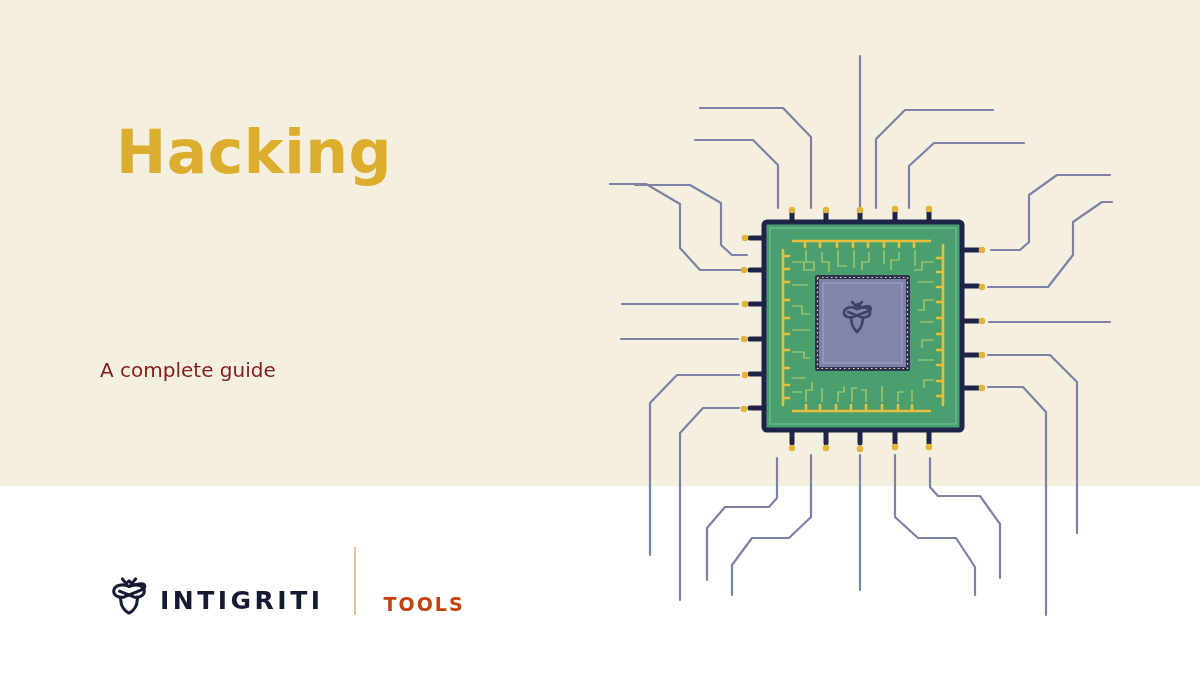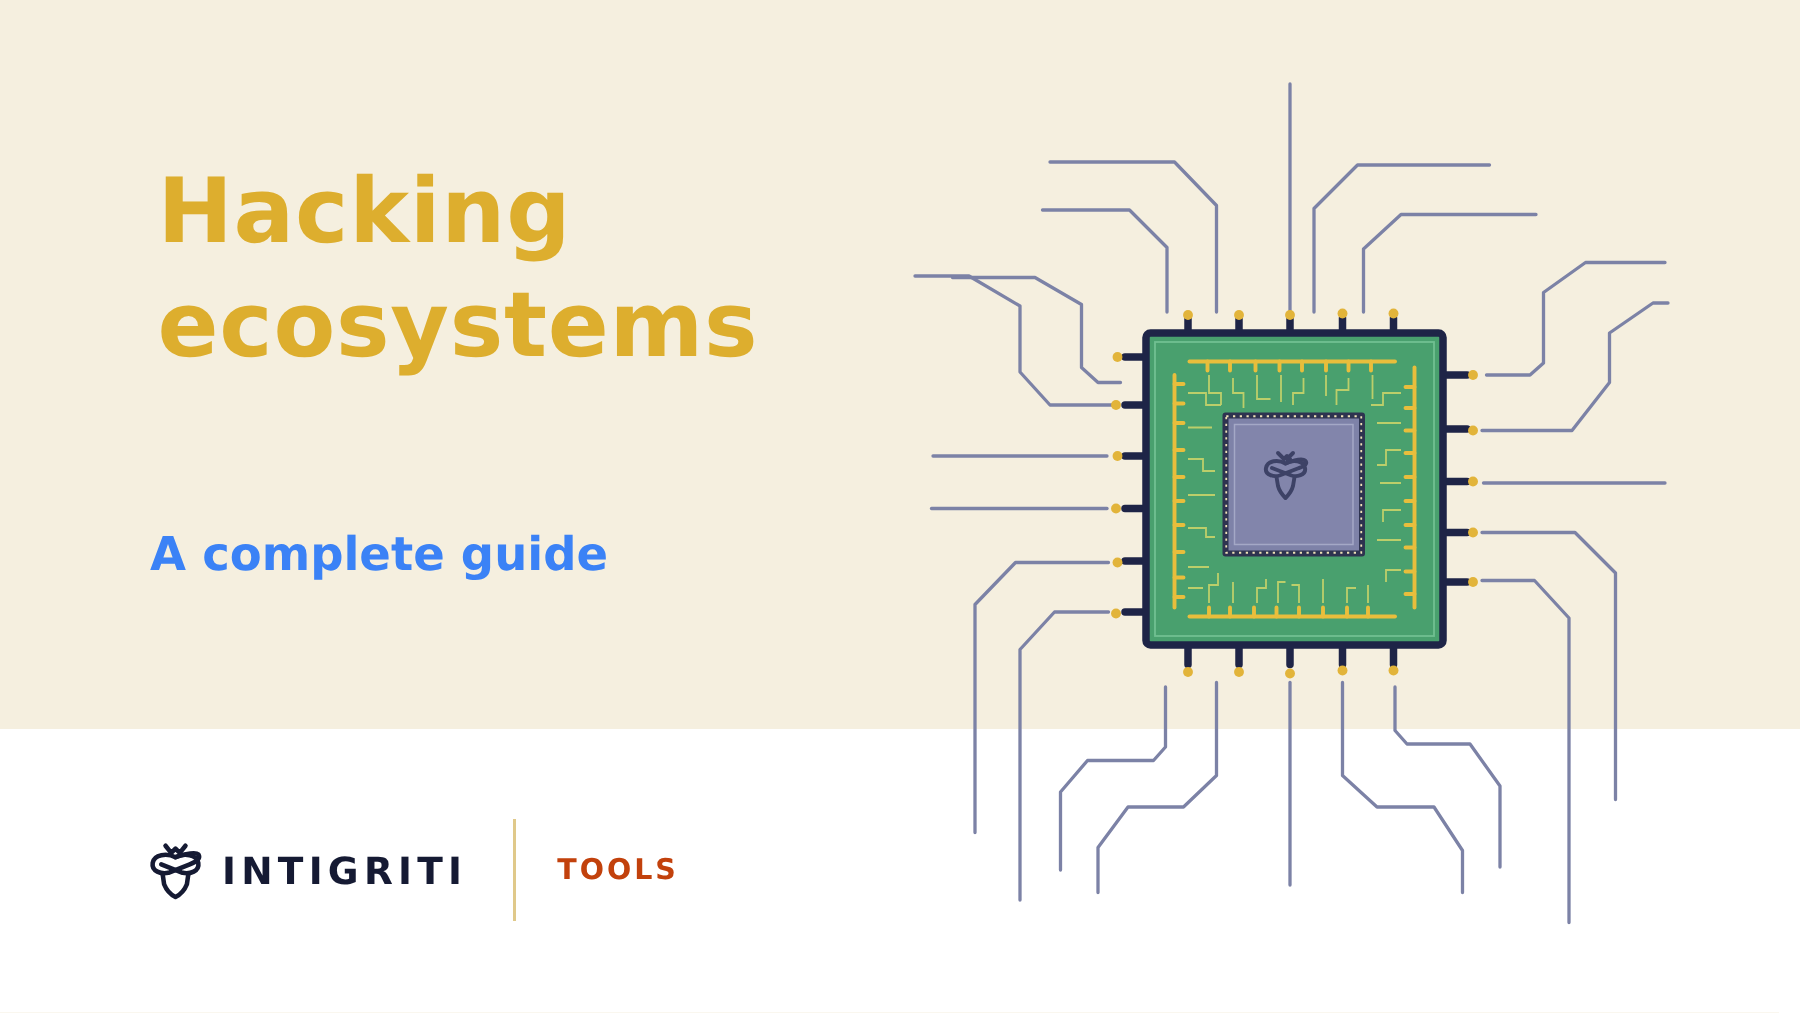--- a/index.html
+++ b/index.html
@@ -7,41 +7,41 @@
     width: 1200px; height: 675px; overflow: hidden; position: relative;
     background: #ffffff;
     font-family: "Liberation Sans", "DejaVu Sans", sans-serif;
   }
   .cream-band {
     position: absolute; left: 0; top: 0; width: 1200px; height: 486px;
     background: #F5EFDF;
   }
   .title {
     position: absolute; left: 100px; top: 98px;
-    margin: 5px;
+    margin: 16px;
     font-family: "DejaVu Sans", sans-serif;
     font-weight: 700;
     font-size: 60px;
     line-height: 76px;
     letter-spacing: 0.5px;
     color: #DDAE2E;
   }
   .title span { display: block; }
   .subtitle {
     position: absolute; left: 100px; top: 350px;
     margin: 0;
     font-family: "DejaVu Sans", sans-serif;
-    font-weight: 700;
-    font-size: 31px;
+    font-weight: 400;
+    font-size: 20px;
     line-height: 40px;
-    color: #3b82f6;
+    color: #7f1d1d;
   }
   .brand {
-    position: absolute; left: 98px; top: 545px; height: 70px;
-    display: flex; align-items: center;
+    position: absolute; left: 110px; top: 545px; height: 70px;
+    display: flex; align-items: flex-end;
   }
   .brand-icon { width: 38px; height: 40px; margin-right: 12px; }
   .brand-name {
     font-family: "DejaVu Sans", sans-serif;
     font-weight: 700; font-size: 25px; letter-spacing: 3.5px; color: #151A33;
   }
   .brand-divider {
     width: 2px; height: 68px; background: #E0C98A; margin: 0 28px 0 30px;
   }
   .brand-section {
@@ -50,21 +50,20 @@
   }
   .illustration { position: absolute; left: 0; top: 0; width: 1200px; height: 675px; }
 </style>
 </head>
 <body>
 
 <div class="cream-band"></div>
 
 <h1 class="title">
   <span>Hacking</span>
-  <span>ecosystems</span>
 </h1>
 
 <h2 class="subtitle">A complete guide</h2>
 
 <div class="brand">
   <svg class="brand-icon" viewBox="0 0 40 42">
     <g fill="none" stroke="#151A33" stroke-width="3.2" stroke-linecap="round" stroke-linejoin="round">
       <path d="M13 4 L17 9 M27 4 L23 9 M17 9 L20 6 L23 9"></path>
       <path d="M20 12 C14 9 5 10 4 16 C3 22 10 24 15 23 L30 17 C35 15 38 13 36 10 C34 8 26 10 20 12"></path>
       <path d="M20 12 C26 9 35 10 36 16 C37 22 30 24 25 23 L10 17"></path>

